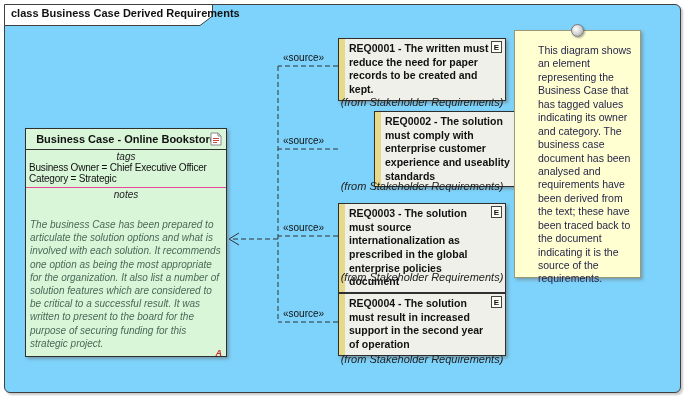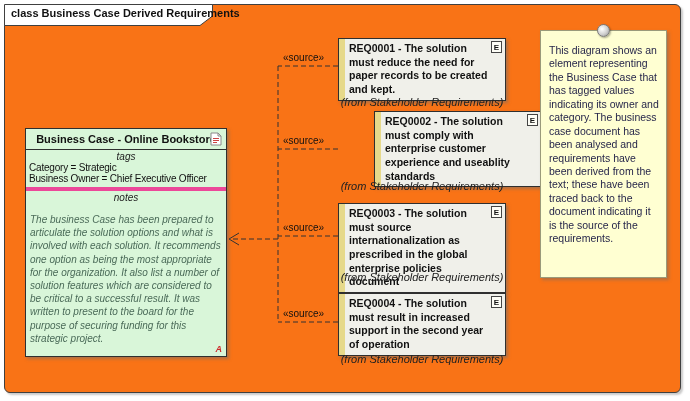--- a/index.html
+++ b/index.html
@@ -2,21 +2,21 @@
 <html style="--frame_border: #404040; --business_case_fill: #d9f6d9; --requirement_fill: #f0f0ea; --requirement_strip: #e6d98a; --note_fill: #ffffd2; --note_border: #9a9a7a; --notes_text: #4a6a58; --marker: #cc2a2a;"><head>
 <meta charset="utf-8">
 <style>
   * { box-sizing: border-box; margin: 0; padding: 0; }
   html, body { width: 690px; height: 401px; background: #ffffff; overflow: hidden;
     font-family: "Liberation Sans", "DejaVu Sans", sans-serif; }
   body { position: relative; }
 
   .frame {
     position: absolute; left: 4px; top: 4px; width: 677px; height: 389px;
-    background: #f97316; border: 1px solid var(--frame_border, #404040);
+    background: #7dd3fc; border: 1px solid var(--frame_border, #404040);
     border-radius: 6px;
     box-shadow: 2px 2px 2px rgba(150,150,150,.5);
   }
   .frame-tab { position: absolute; left: -1px; top: -1px; width: 208px; height: 21px; }
   .frame-tab svg { position: absolute; left: 0; top: 0; }
   .frame-tab .tab-text {
     position: absolute; left: 7px; top: 3px;
     font-size: 11px; font-weight: bold; color: #111; white-space: nowrap;
   }
 
@@ -28,27 +28,27 @@
     background: var(--business_case_fill, #d9f6d9);
     border: 1px solid #2f2f2f;
     box-shadow: 2px 2px 3px rgba(110,110,110,.55);
     display: flex; flex-direction: column;
   }
   .bc-header {
     position: relative; height: 21px; border-bottom: 1px solid #2f2f2f;
     font-size: 11px; font-weight: bold; text-align: center; line-height: 21px; color: #111;
   }
   .doc-icon { position: absolute; right: 4px; top: 3px; }
-  .bc-tags { position: relative; border-bottom: 4px solid #ec4899; padding: 1px 3px 3px 3px; }
+  .bc-tags { position: relative; border-bottom: 1px solid #ec4899; padding: 1px 3px 3px 3px; }
   .sec-label { font-size: 10px; font-style: italic; text-align: center; color: #222; }
   .tag-line { font-size: 10px; color: #111; white-space: nowrap; letter-spacing: -0.2px; }
   .bc-notes { position: relative; flex: 1; padding: 1px 4px 10px 4px; }
   .notes-text {
     font-size: 10px; font-style: italic; color: var(--notes_text, #4a6a58);
-    line-height: 1.32; margin-top: 10px;
+    line-height: 1.32; margin-top: 18px;
   }
   .corner-a {
     position: absolute; right: 4px; bottom: 2px;
     font-size: 9px; font-weight: bold; font-style: italic; color: var(--marker, #cc2a2a);
   }
 
   
   .req {
     position: absolute; left: 333px; width: 168px;
     border: 1px solid #2f2f2f;
@@ -71,25 +71,25 @@
     font-size: 11px; font-style: italic; text-align: center; color: #222;
   }
 
   .source-label {
     position: absolute; left: 278px; width: 54px;
     font-size: 10px; color: #111; background: transparent;
   }
 
   
   .note {
-    position: absolute; left: 535px; top: 25px; width: 127px; height: 248px;
+    position: absolute; left: 509px; top: 25px; width: 127px; height: 248px;
     background: var(--note_fill, #ffffd2);
     border: 1px solid var(--note_border, #9a9a7a);
     box-shadow: 2px 2px 3px rgba(110,110,110,.5);
-    padding: 13px 7px 5px 8px;
+    padding: 13px 7px 5px 23px;
   }
   .note-text { font-size: 10.5px; color: #26264a; line-height: 1.28; }
   .pin {
     position: absolute; left: 50%; top: -7px; margin-left: -7px;
     width: 13px; height: 13px; border-radius: 50%;
     background: radial-gradient(circle at 4px 4px, #ffffff, #cfcfcf 55%, #8a8a8a);
     border: 1px solid #7a7a7a;
     box-shadow: 1px 1px 2px rgba(0,0,0,.35);
   }
 </style>
@@ -121,32 +121,32 @@
     <div class="bc-header">
       <span>Business Case - Online Bookstore</span>
       <svg class="doc-icon" width="12" height="14" viewBox="0 0 12 14">
         <path d="M1 1 h7 l3 3 v9 h-10 z" fill="#ffffff" stroke="#8a8a8a"></path>
         <path d="M8 1 v3 h3" fill="none" stroke="#8a8a8a"></path>
         <path d="M3 6.5 h6 M3 8.5 h6 M3 10.5 h4" stroke="#cc4444" fill="none"></path>
       </svg>
     </div>
     <div class="bc-tags">
       <div class="sec-label">tags</div>
+      <div class="tag-line">Business Owner = Chief Executive Officer</div>
       <div class="tag-line">Category = Strategic</div>
-      <div class="tag-line">Business Owner = Chief Executive Officer</div>
     </div>
     <div class="bc-notes">
       <div class="sec-label">notes</div>
       <div class="notes-text">The business Case has been prepared to articulate the solution options and what is involved with each solution. It recommends one option as being the most appropriate for the organization. It also list a number of solution features which are considered to be critical to a successful result. It was written to present to the board for the purpose of securing funding for this strategic project.</div>
       <div class="corner-a">A</div>
     </div>
   </div>
 
   <div class="req" style="top:33px; min-height:56px;">
-    <div class="req-text">REQ0001 - The solution must reduce the need for paper records to be created and kept.</div>
+    <div class="req-text">REQ0001 - The written must reduce the need for paper records to be created and kept.</div>
     <div class="e-icon">E</div>
   </div>
   <div class="req-from" style="top:91px;">(from Stakeholder Requirements)</div>
 
   <div class="req" style="top:106px; min-height:58px;margin-left:36px;">
     <div class="req-text">REQ0002 - The solution must comply with enterprise customer experience and useablity standards</div>
     <div class="e-icon">E</div>
   </div>
   <div class="req-from" style="top:175px;">(from Stakeholder Requirements)</div>
 

